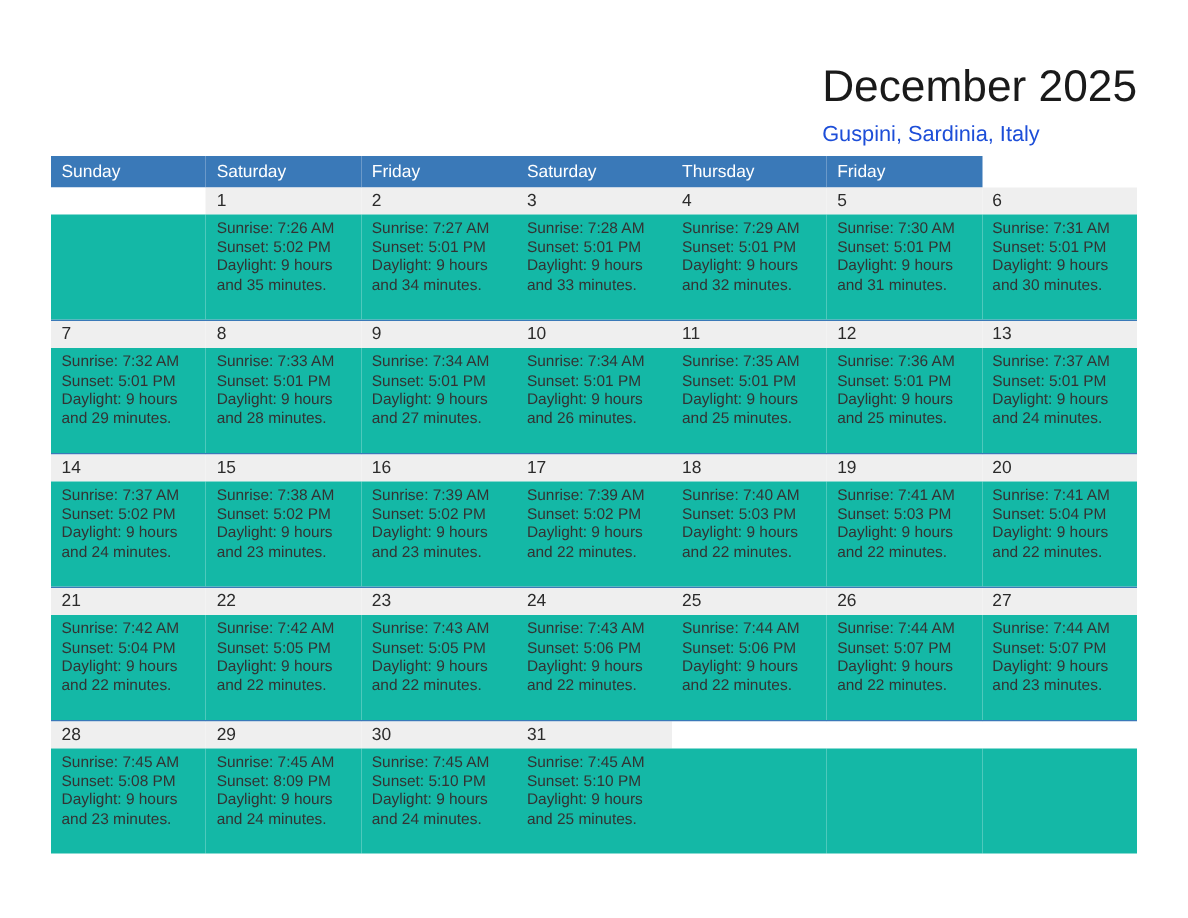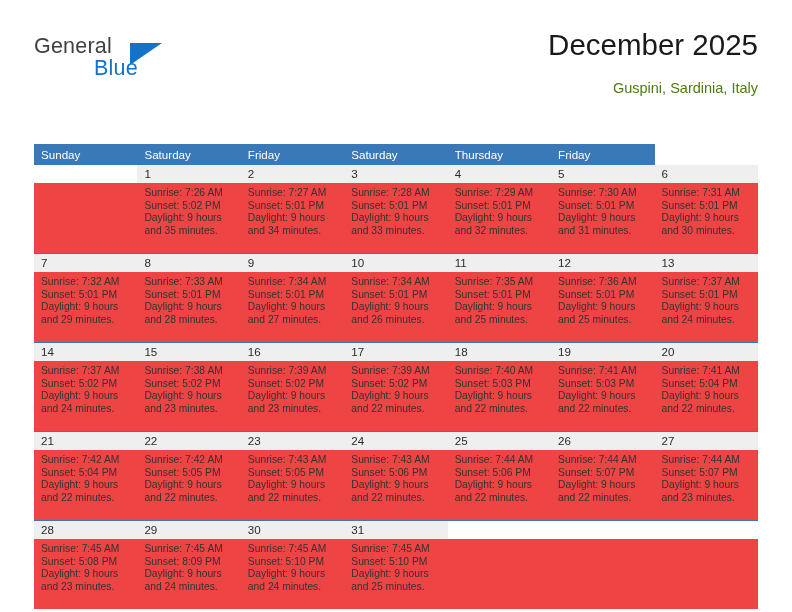--- a/index.html
+++ b/index.html
@@ -60,35 +60,34 @@
     top: 9px;
     width: 0;
     height: 0;
     border-left: 32px solid #1473c6;
     border-bottom: 22px solid transparent;
   }
 
   .title-wrap {
     position: absolute;
     right: 0;
-    top: 0;
-    text-align: right;
+    top: 13px;
   }
   .cal-title {
     font-size: 29.5px;
     line-height: 34px;
     color: #1a1a1a;
     font-weight: normal;
     white-space: nowrap;
   }
   .cal-sub {
     font-size: 14.5px;
     line-height: 20px;
-    margin-top: 16px;
-    color: #4d7c0f;
+    margin-top: 5px;
+    color: #1d4ed8;
     white-space: nowrap;
   }
 
   
   .calendar {
     position: absolute;
     left: 34px;
     top: 104px;
     width: 724px;
   }
@@ -104,21 +103,20 @@
 
   
   .head-row .cell {
     background: #3a79b8;
     height: 21px;
     line-height: 21px;
     padding-left: 7px;
     color: #ffffff;
     font-size: 11.6px;
     white-space: nowrap;
-    margin-top: 40px;
   }
 
   
   .week {
     border-top: 1px solid #3a79b8;
   }
   .week-first {
     border-top: none;
   }
   .daynum-row .cell {
@@ -126,43 +124,38 @@
     height: 18px;
     line-height: 18px;
     padding-left: 7px;
     font-size: 11.6px;
     color: #2b2b2b;
   }
   .daynum-row .cell.empty {
     background: #ffffff;
   }
   .info-row .cell {
-    background: #ef4444;
+    background: #14b8a6;
     height: 70px;
     padding: 4px 6px 0 7px;
     font-size: 10.3px;
     line-height: 12.6px;
     color: #333333;
   }
   .info-line {
     white-space: nowrap;
   }
 </style>
 </head>
 <body>
 
 <div class="page">
 
   <div class="topbar">
 
-    <div class="logo">
-      <span class="logo-general">General</span>
-      <span class="logo-tri"></span>
-      <span class="logo-blue">Blue</span>
-    </div>
 
     <div class="title-wrap">
       <div class="cal-title">December 2025</div>
       <div class="cal-sub">Guspini, Sardinia, Italy</div>
     </div>
 
   </div>
 
   <div class="calendar">
     <div class="row head-row" id="head-row">

